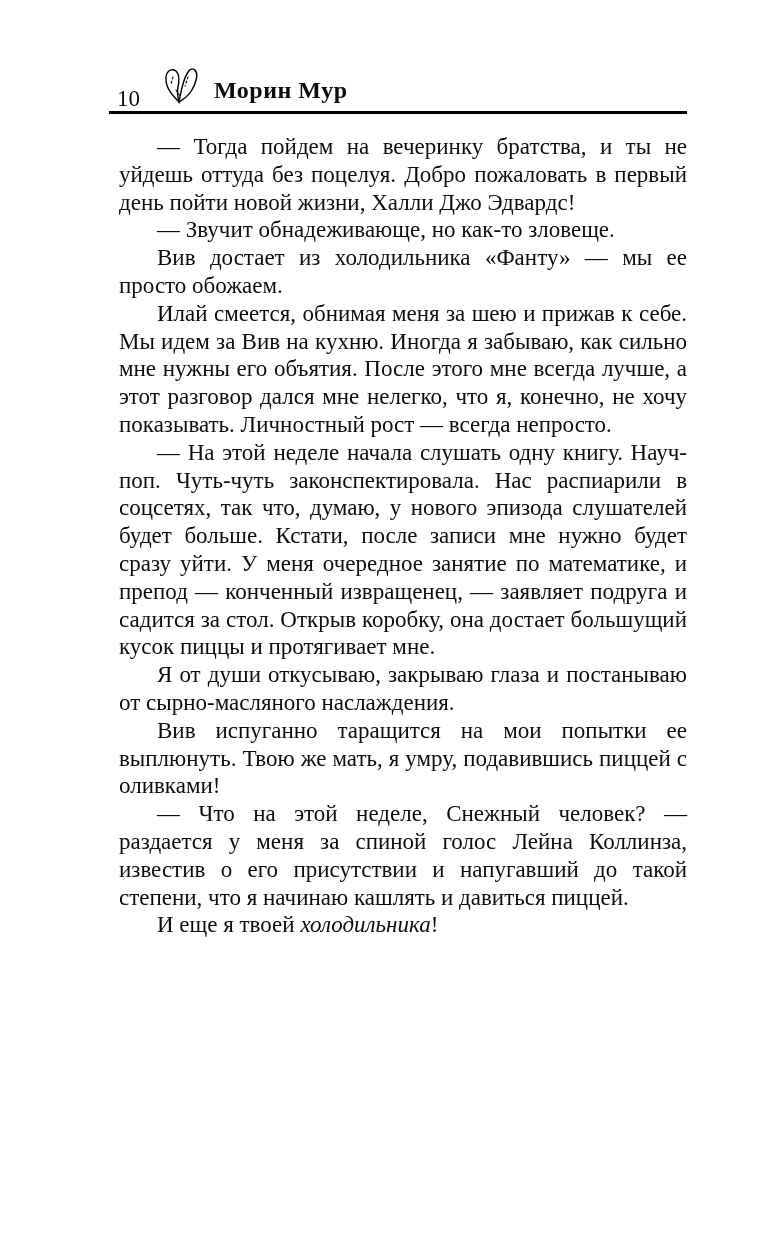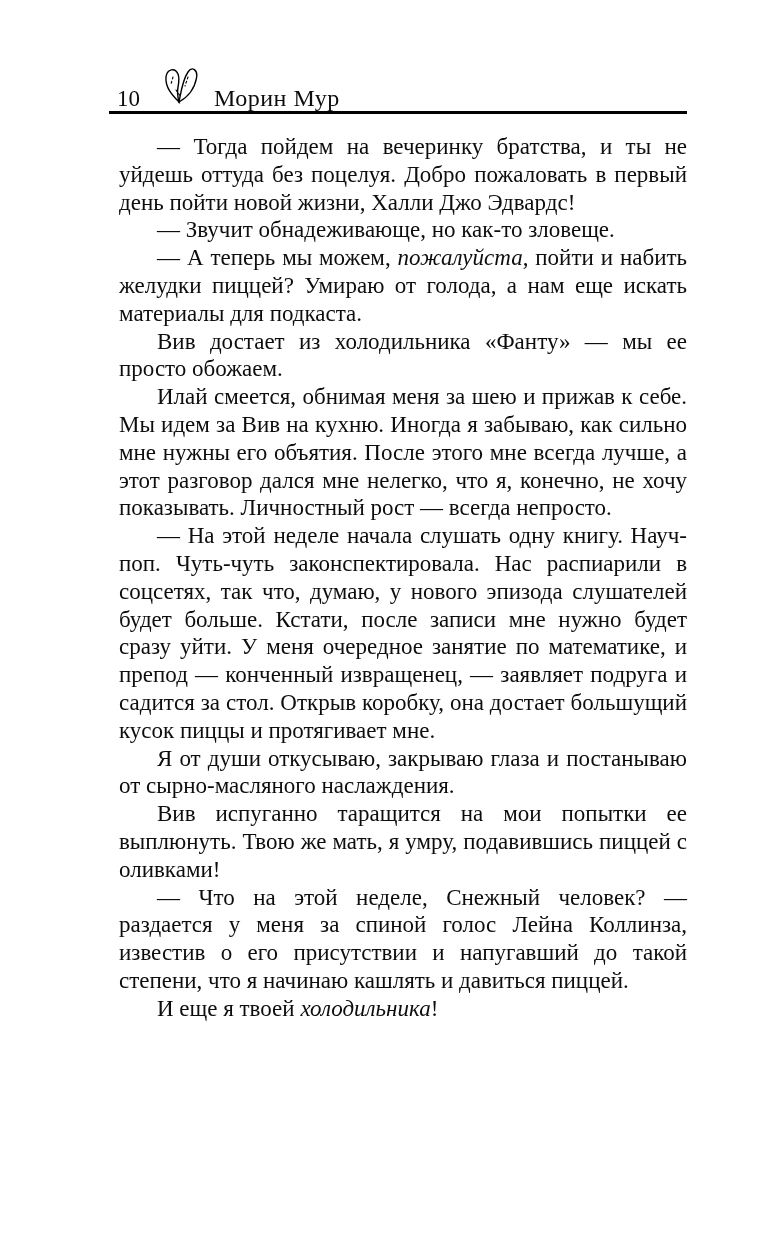--- a/index.html
+++ b/index.html
@@ -31,22 +31,23 @@
   }
   .doodle {
     margin-left: 22px;
     margin-bottom: 0px;
     display: inline-block;
   }
   .author {
     margin-left: 16px;
     font-size: 24px;
     line-height: 1;
-    padding-bottom: 0;
+    padding-bottom: 8px;
     letter-spacing: 0.5px;
+    font-weight: bold;
   }
   .header-rule {
     position: absolute;
     left: 109px;
     top: 111px;
     width: 578px;
     height: 3px;
     background: #000000;
   }
   .page-body {
@@ -86,21 +87,20 @@
       </svg>
     </span>
     <span class="author">Морин Мур</span>
   </header>
 
   <div class="header-rule"></div>
 
   <main class="page-body">
       <p class="para"><span>— Тогда пойдем на вечеринку братства, и ты не уйдешь оттуда без поцелуя. Добро пожаловать в первый день пойти новой жизни, Халли Джо Эдвардс!</span></p>
       <p class="para"><span>— Звучит обнадеживающе, но как-то зловеще.</span></p>
-      <p class="para"><span>— А теперь мы можем, </span><em>пожалуйста</em><span>, пойти и набить желудки пиццей? Умираю от голода, а нам еще искать материалы для подкаста.</span></p>
       <p class="para"><span>Вив достает из холодильника «Фанту» — мы ее просто обожаем.</span></p>
       <p class="para"><span>Илай смеется, обнимая меня за шею и прижав к себе. Мы идем за Вив на кухню. Иногда я забываю, как сильно мне нужны его объятия. После этого мне всегда лучше, а этот разговор дался мне нелегко, что я, конечно, не хочу показывать. Личностный рост — всегда непросто.</span></p>
       <p class="para"><span>— На этой неделе начала слушать одну книгу. Науч-поп. Чуть-чуть законспектировала. Нас распиарили в соцсетях, так что, думаю, у нового эпизода слушателей будет больше. Кстати, после записи мне нужно будет сразу уйти. У меня очередное занятие по математике, и препод — конченный извращенец, — заявляет подруга и садится за стол. Открыв коробку, она достает большущий кусок пиццы и протягивает мне.</span></p>
       <p class="para"><span>Я от души откусываю, закрываю глаза и постанываю от сырно-масляного наслаждения.</span></p>
       <p class="para"><span>Вив испуганно таращится на мои попытки ее выплюнуть. Твою же мать, я умру, подавившись пиццей с оливками!</span></p>
       <p class="para"><span>— Что на этой неделе, Снежный человек? — раздается у меня за спиной голос Лейна Коллинза, известив о его присутствии и напугавший до такой степени, что я начинаю кашлять и давиться пиццей.</span></p>
       <p class="para"><span>И еще я твоей </span><em>холодильника</em><span>!</span></p>
     </main>
 
 </div>

